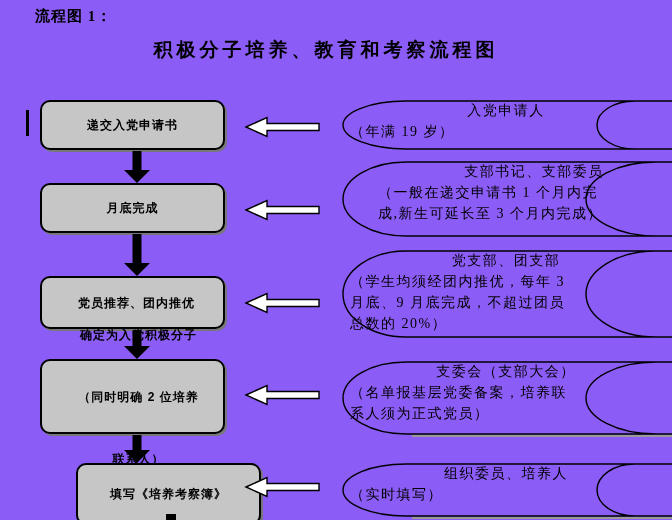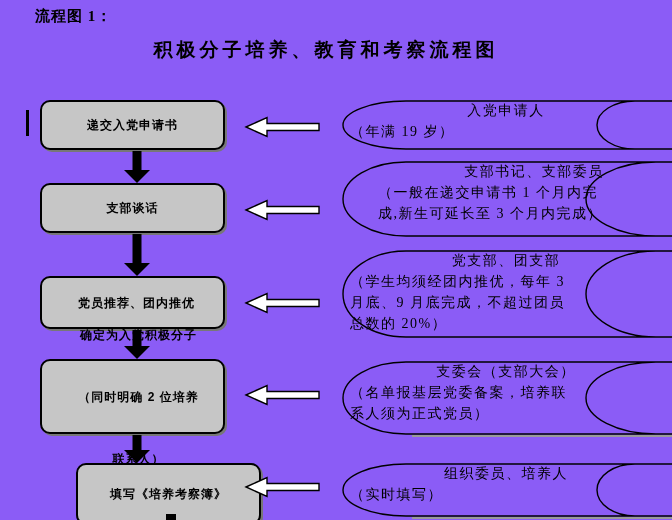--- a/index.html
+++ b/index.html
@@ -59,21 +59,21 @@
   <div class="note" style="top:100px;height:50px;">
     <div class="note-line">入党申请人</div>
     <div class="note-line">（年满 19 岁）</div>
   </div>
   <svg class="darrow" style="top:151px;" width="26" height="32">
     <rect x="8.5" y="0" width="9" height="20" fill="#000"></rect>
     <polygon points="0,19 26,19 13,32" fill="#000"></polygon>
   </svg>
 
   <div class="flow-box" style="top:183px;height:50px;">
-    <div>支部谈话</div>
+    <div>月底完成</div>
   </div>
   <svg class="larrow" style="top:199px;" width="76" height="22">
     <polygon points="2,11 23,1.5 23,7.5 75,7.5 75,14.5 23,14.5 23,20.5" fill="#fff" stroke="#000" stroke-width="1.4"></polygon>
   </svg>
   <svg class="cyl" style="top:161px;" width="332" height="76">
     <path d="M 66 1 A 63 37 0 0 0 66 75 M 66 1 L 332 1 M 66 75 L 332 75 M 316 1 A 70 37 0 0 0 316 75" fill="none" stroke="#000" stroke-width="1.4"></path>
   </svg>
   <div class="note" style="top:161px;height:76px;margin-left:28px;">
     <div class="note-line">支部书记、支部委员</div>
     <div class="note-line">（一般在递交申请书 1 个月内完</div>

